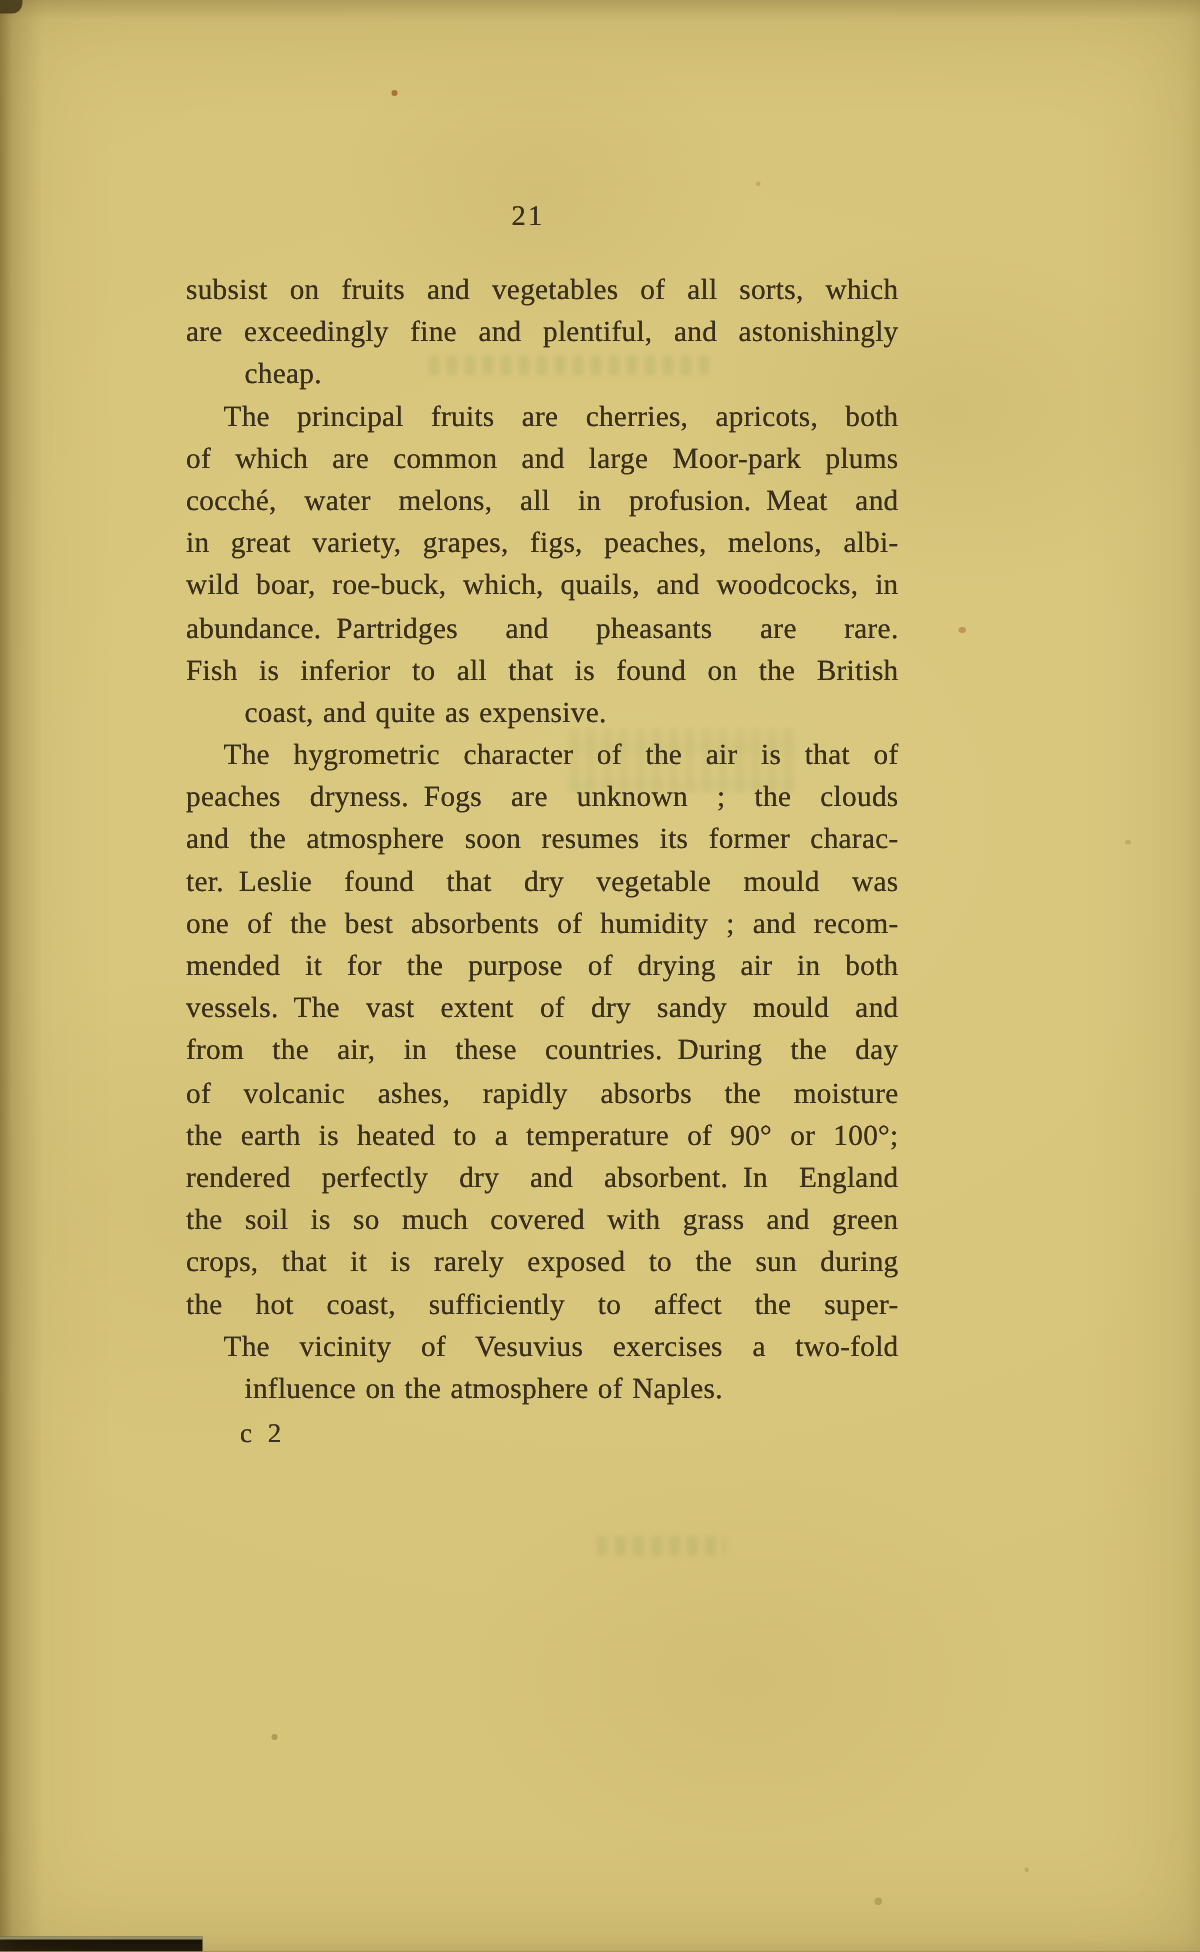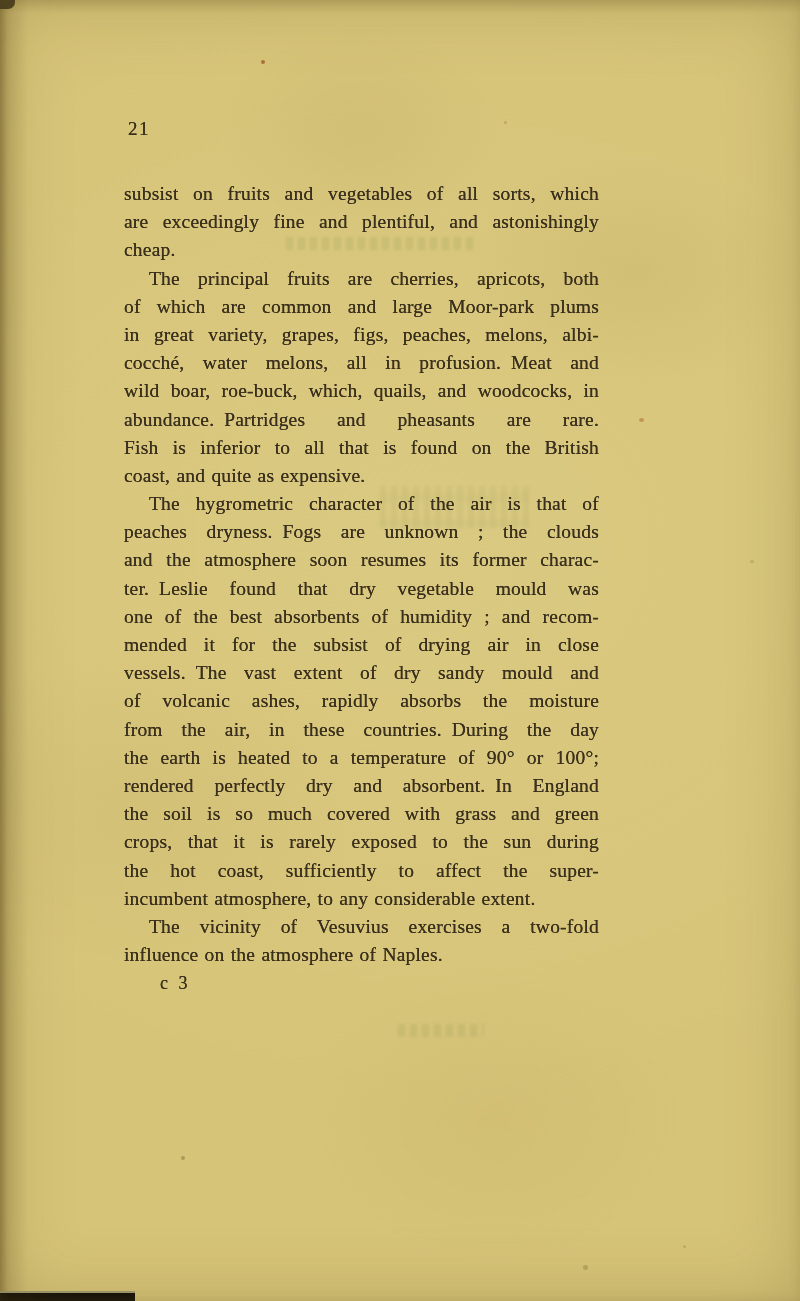--- a/index.html
+++ b/index.html
@@ -42,35 +42,35 @@
   .corner-tl{
     position:absolute;left:0;top:0;width:15px;height:9px;
     background:#352c14;opacity:.85;border-radius:0 0 7px 0;filter:blur(.5px);
   }
   .bar-bl{
     position:absolute;left:0;top:1291px;width:135px;height:10px;
     background:var(--scan_black);
     border-top:2px solid rgba(224,218,163,.7);
   }
   .pageno{
-    position:absolute;left:128px;top:118px;width:448px;
-    font-size:19px;letter-spacing:1.5px;
+    position:absolute;left:128px;top:134px;width:448px;
+    text-align:center;font-size:19px;letter-spacing:1.5px;
     text-shadow:0 0 .4px currentColor;
   }
   .text{
     position:absolute;left:124px;top:180px;width:475px;
     font-size:19.5px;letter-spacing:.2px;
     text-shadow:0 0 .4px currentColor;
   }
   .line{
     height:28.2px;line-height:28.2px;
     text-align:justify;text-align-last:justify;
     word-spacing:.06em;
   }
-  .line.end{text-align-last:left;}
+  .line.end{text-align-last:left;margin-left:39px;}
   .line.indent{padding-left:25px;}
   .sig{
     height:28.2px;line-height:28.2px;padding-left:36px;
     font-size:18px;text-align:left;text-align-last:left;letter-spacing:3px;
   }
   
   .smudge{position:absolute;pointer-events:none;filter:blur(1.6px);}
   .smudge.rows{
     background:repeating-linear-gradient(90deg, rgba(127,143,78,.30) 0 7px, rgba(127,143,78,0) 7px 12px);
     opacity:.55;
@@ -120,48 +120,47 @@
 
     <div>
       <div class="line">subsist on fruits and vegetables of all sorts, which</div>
       <div class="line">are exceedingly fine and plentiful, and astonishingly</div>
       <div class="line end">cheap.</div>
     </div>
 
     <div>
       <div class="line indent">The principal fruits are cherries, apricots, both</div>
       <div class="line">of which are common and large Moor-park plums</div>
+      <div class="line">cocché, water melons, all in profusion. Meat and</div>
       <div class="line">in great variety, grapes, figs, peaches, melons, albi-</div>
-      <div class="line">cocché, water melons, all in profusion. Meat and</div>
       <div class="line">wild boar, roe-buck, which, quails, and woodcocks, in</div>
       <div class="line">abundance. Partridges and pheasants are rare.</div>
       <div class="line">Fish is inferior to all that is found on the British</div>
       <div class="line end">coast, and quite as expensive.</div>
     </div>
 
     <div>
       <div class="line indent">The hygrometric character of the air is that of</div>
       <div class="line">peaches dryness. Fogs are unknown ; the clouds</div>
       <div class="line">and the atmosphere soon resumes its former charac-</div>
       <div class="line">ter. Leslie found that dry vegetable mould was</div>
       <div class="line">one of the best absorbents of humidity ; and recom-</div>
-      <div class="line">mended it for the subsist of drying air in close</div>
+      <div class="line">mended it for the purpose of drying air in both</div>
       <div class="line">vessels. The vast extent of dry sandy mould and</div>
+      <div class="line">from the air, in these countries. During the day</div>
       <div class="line">of volcanic ashes, rapidly absorbs the moisture</div>
-      <div class="line">from the air, in these countries. During the day</div>
       <div class="line">the earth is heated to a temperature of 90° or 100°;</div>
       <div class="line">rendered perfectly dry and absorbent. In England</div>
       <div class="line">the soil is so much covered with grass and green</div>
       <div class="line">crops, that it is rarely exposed to the sun during</div>
       <div class="line">the hot coast, sufficiently to affect the super-</div>
-      <div class="line end">incumbent atmosphere, to any considerable extent.</div>
     </div>
 
     <div>
       <div class="line indent">The vicinity of Vesuvius exercises a two-fold</div>
       <div class="line end">influence on the atmosphere of Naples.</div>
     </div>
 
-    <div class="sig">c 3</div>
+    <div class="sig">c 2</div>
   </div>
 
   <div class="vignette"></div>
 </div>
 
 </body></html>

